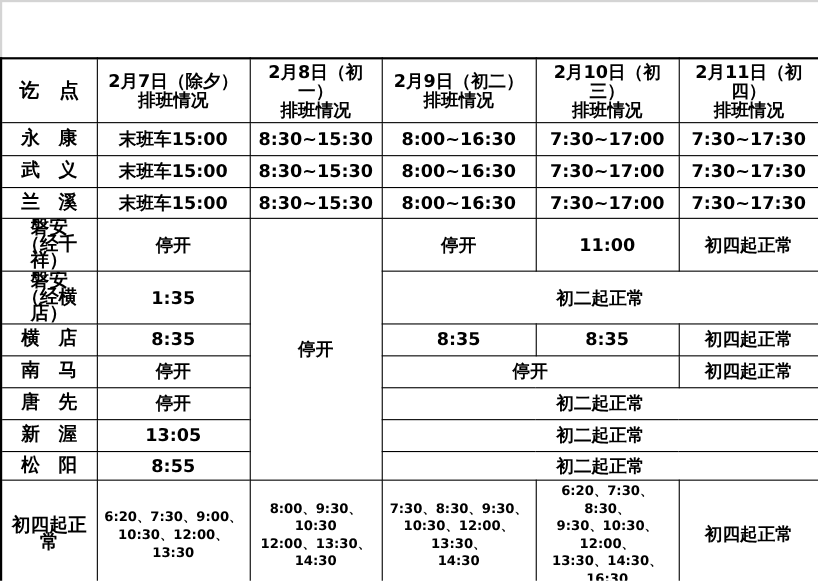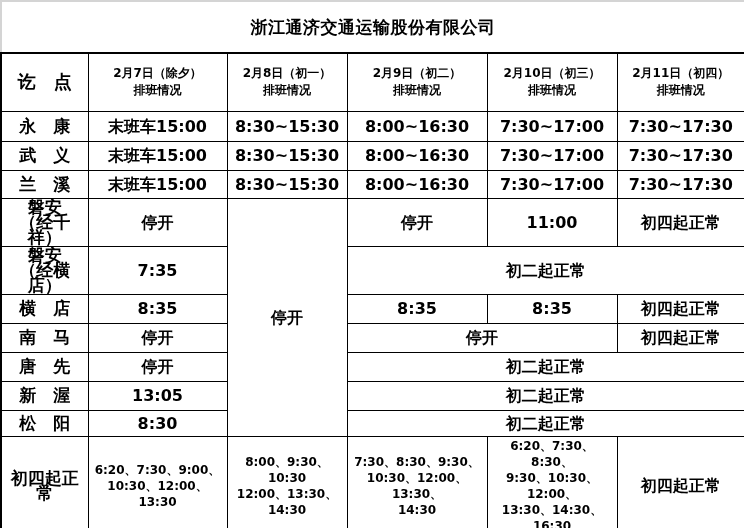--- a/index.html
+++ b/index.html
@@ -25,34 +25,33 @@
   }
   table.schedule th, table.schedule td {
     border: 1px solid #000;
     text-align: center;
     vertical-align: middle;
     font-weight: bold;
     white-space: pre-line;
     overflow: hidden;
     padding: 1px 2px;
   }
-  th.day-head { font-size: 12px; line-height: 17px; font-weight: bold; }
+  th.day-head { font-size: 16px; line-height: 17px; font-weight: bold; }
   th.dest-head { font-size: 18px; }
   td.dest { font-size: 17px; line-height: 15px; }
   td.val { font-size: 16px; line-height: 15px; }
   td.times { font-size: 12px; line-height: 16px; padding: 1px 3px; margin-top: 12px; }
   td.bl-gray { border-left: 1px solid #c0c0c0; }
 </style>
 </head>
 <body>
 
 <div class="sheet">
 
   <div class="title-block">
-    <div class="title-line">浙江通济交通运输股份有限公司</div>
   </div>
 
   <table class="schedule">
     <colgroup>
       <col style="width:87px">
         <col style="width:139px">
         <col style="width:120px">
       <col style="width:140px">
         <col style="width:130px">
         <col style="width:128px">
@@ -102,21 +101,21 @@
 （经千祥）</td>
         <td class="val">停开</td>
         <td class="val" rowspan="7">停开</td>
         <td class="val">停开</td>
         <td class="val">11:00</td>
         <td class="val">初四起正常</td>
       </tr>
       <tr style="height:37px">
         <td class="dest">磐安
 （经横店）</td>
-        <td class="val">7:35</td>
+        <td class="val">1:35</td>
         <td class="val" colspan="3">初二起正常</td>
       </tr>
       <tr style="height:29px">
         <td class="dest">横　店</td>
         <td class="val">8:35</td>
         <td class="val">8:35</td>
         <td class="val">8:35</td>
         <td class="val">初四起正常</td>
       </tr>
       <tr style="height:29px">
@@ -130,21 +129,21 @@
         <td class="val">停开</td>
         <td class="val" colspan="3">初二起正常</td>
       </tr>
       <tr style="height:29px">
         <td class="dest">新　渥</td>
         <td class="val">13:05</td>
         <td class="val" colspan="3">初二起正常</td>
       </tr>
       <tr style="height:26px">
         <td class="dest">松　阳</td>
-        <td class="val">8:30</td>
+        <td class="val">8:55</td>
         <td class="val" colspan="3">初二起正常</td>
       </tr>
       <tr style="height:64px">
         <td class="dest">初四起正常</td>
         <td class="times">6:20、7:30、9:00、
 10:30、12:00、13:30</td>
         <td class="times">8:00、9:30、10:30
 12:00、13:30、14:30</td>
         <td class="times">7:30、8:30、9:30、
 10:30、12:00、13:30、

